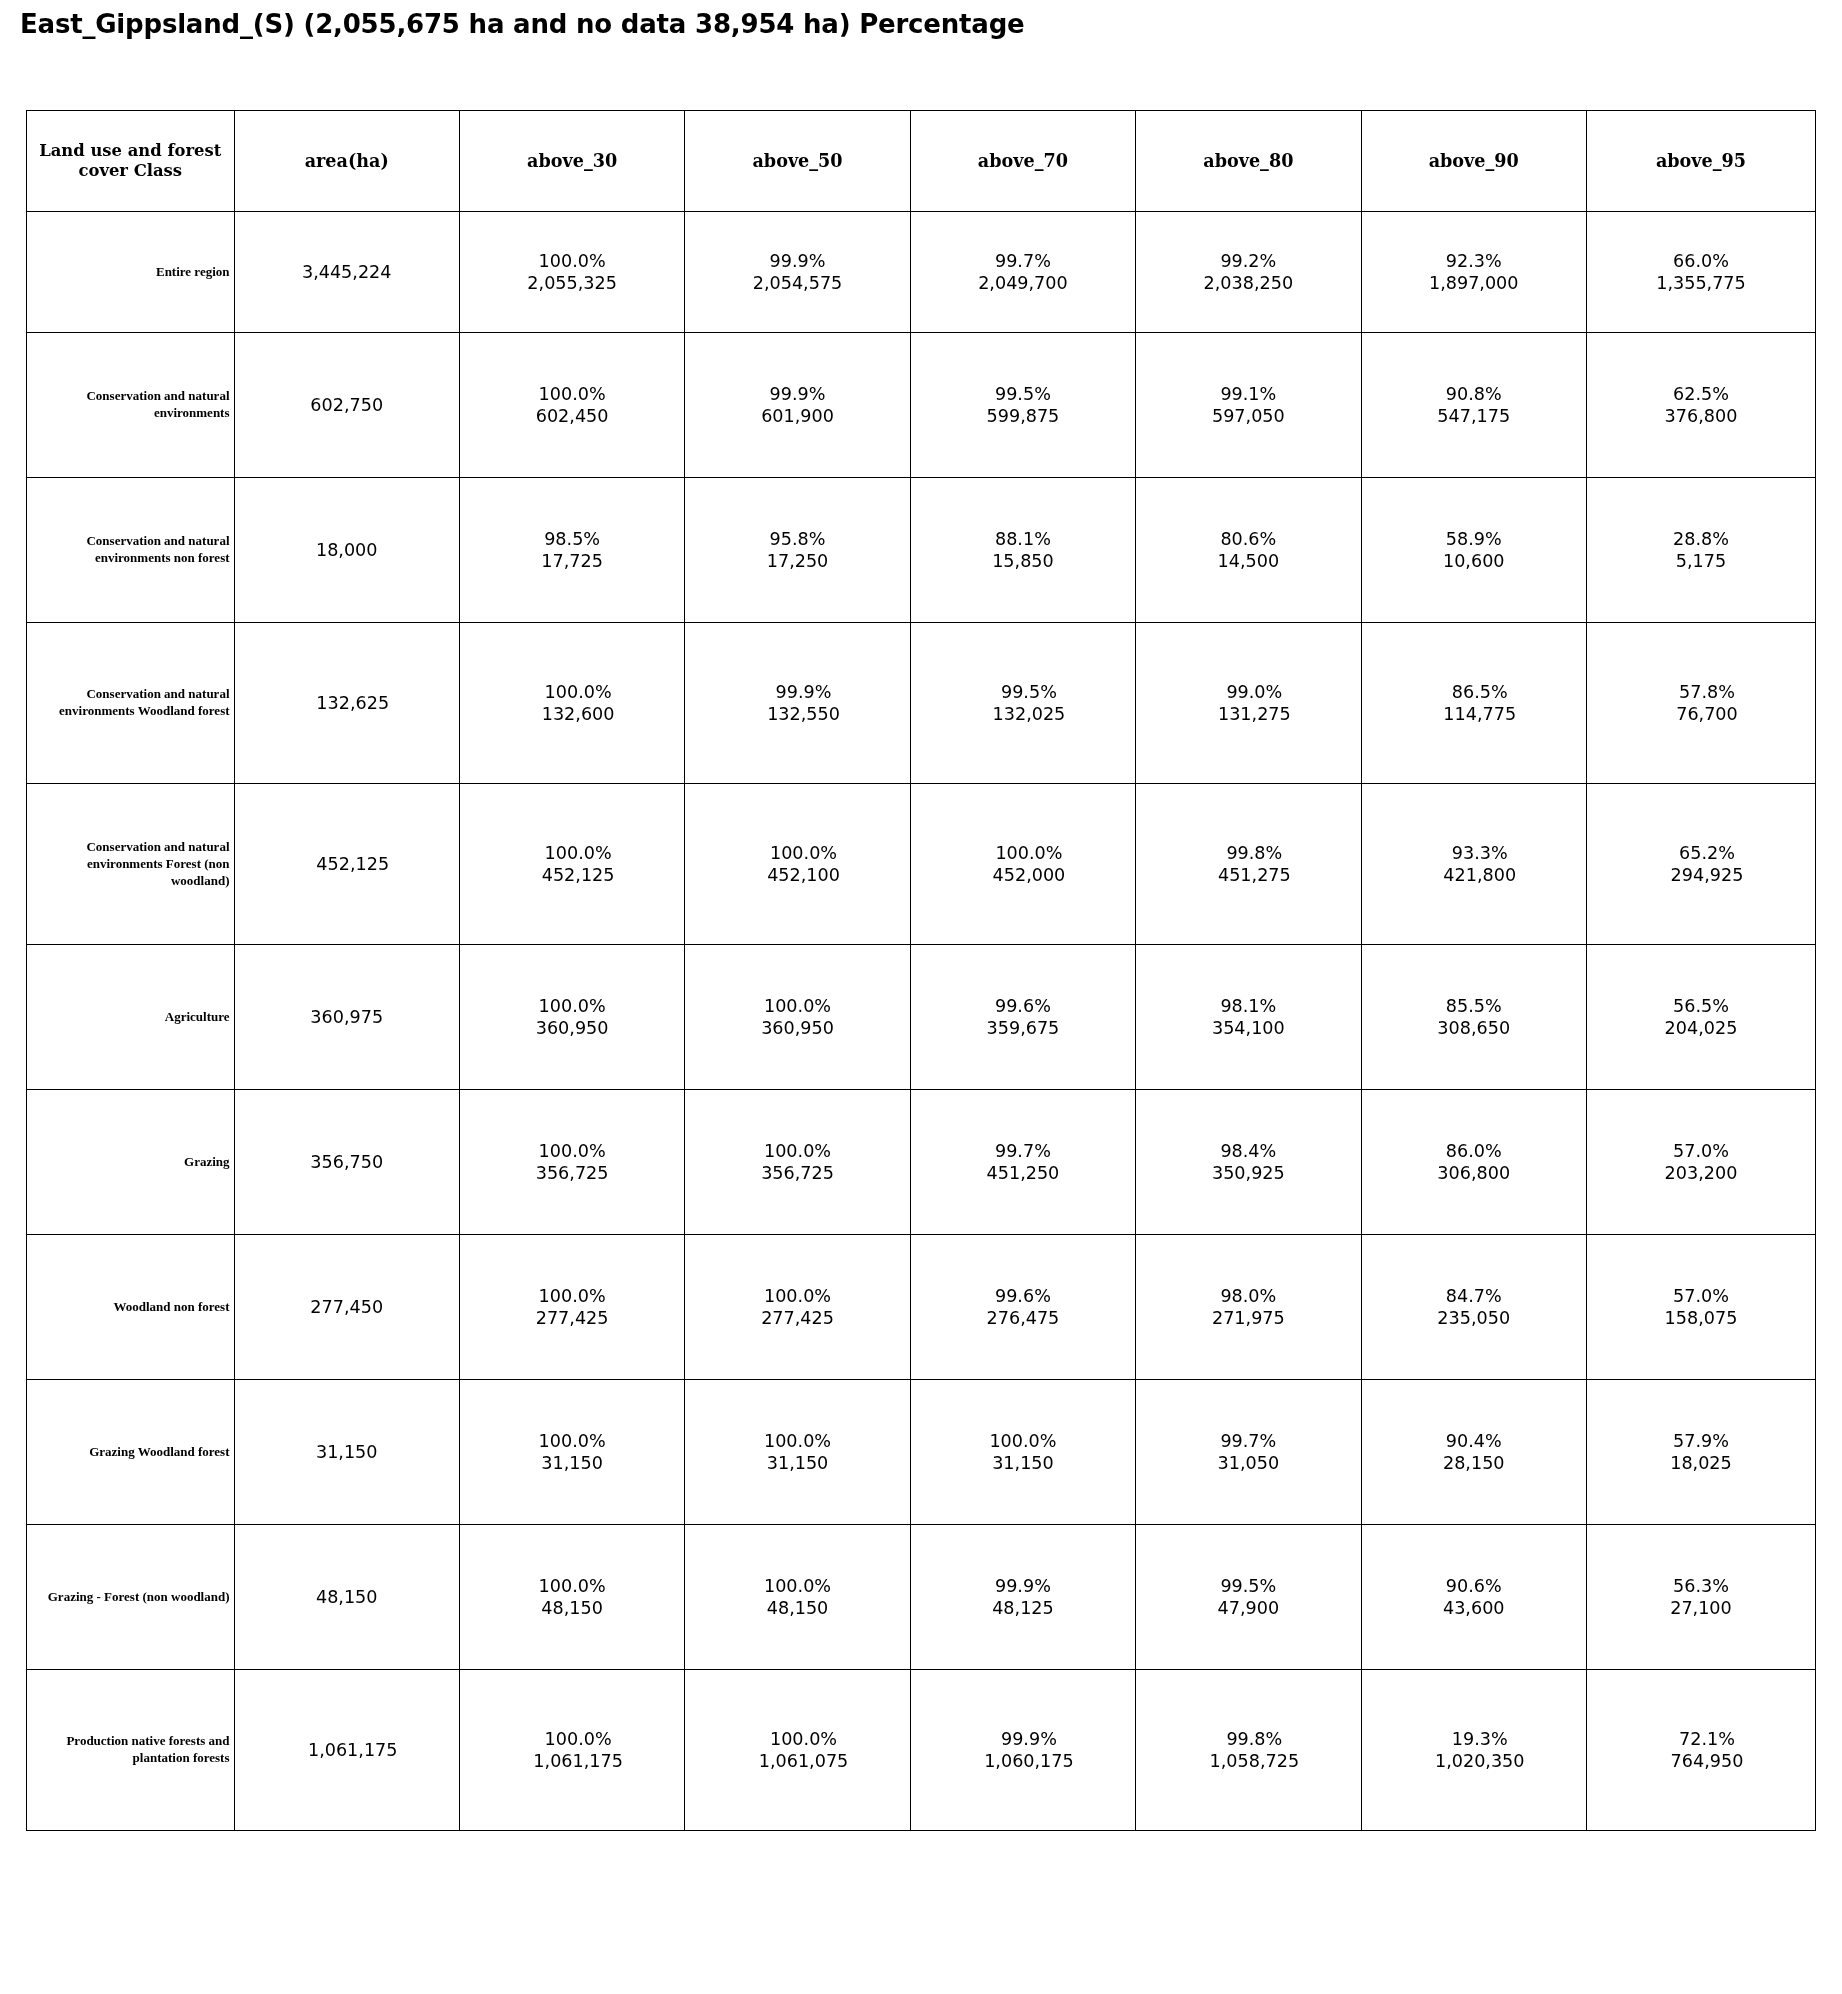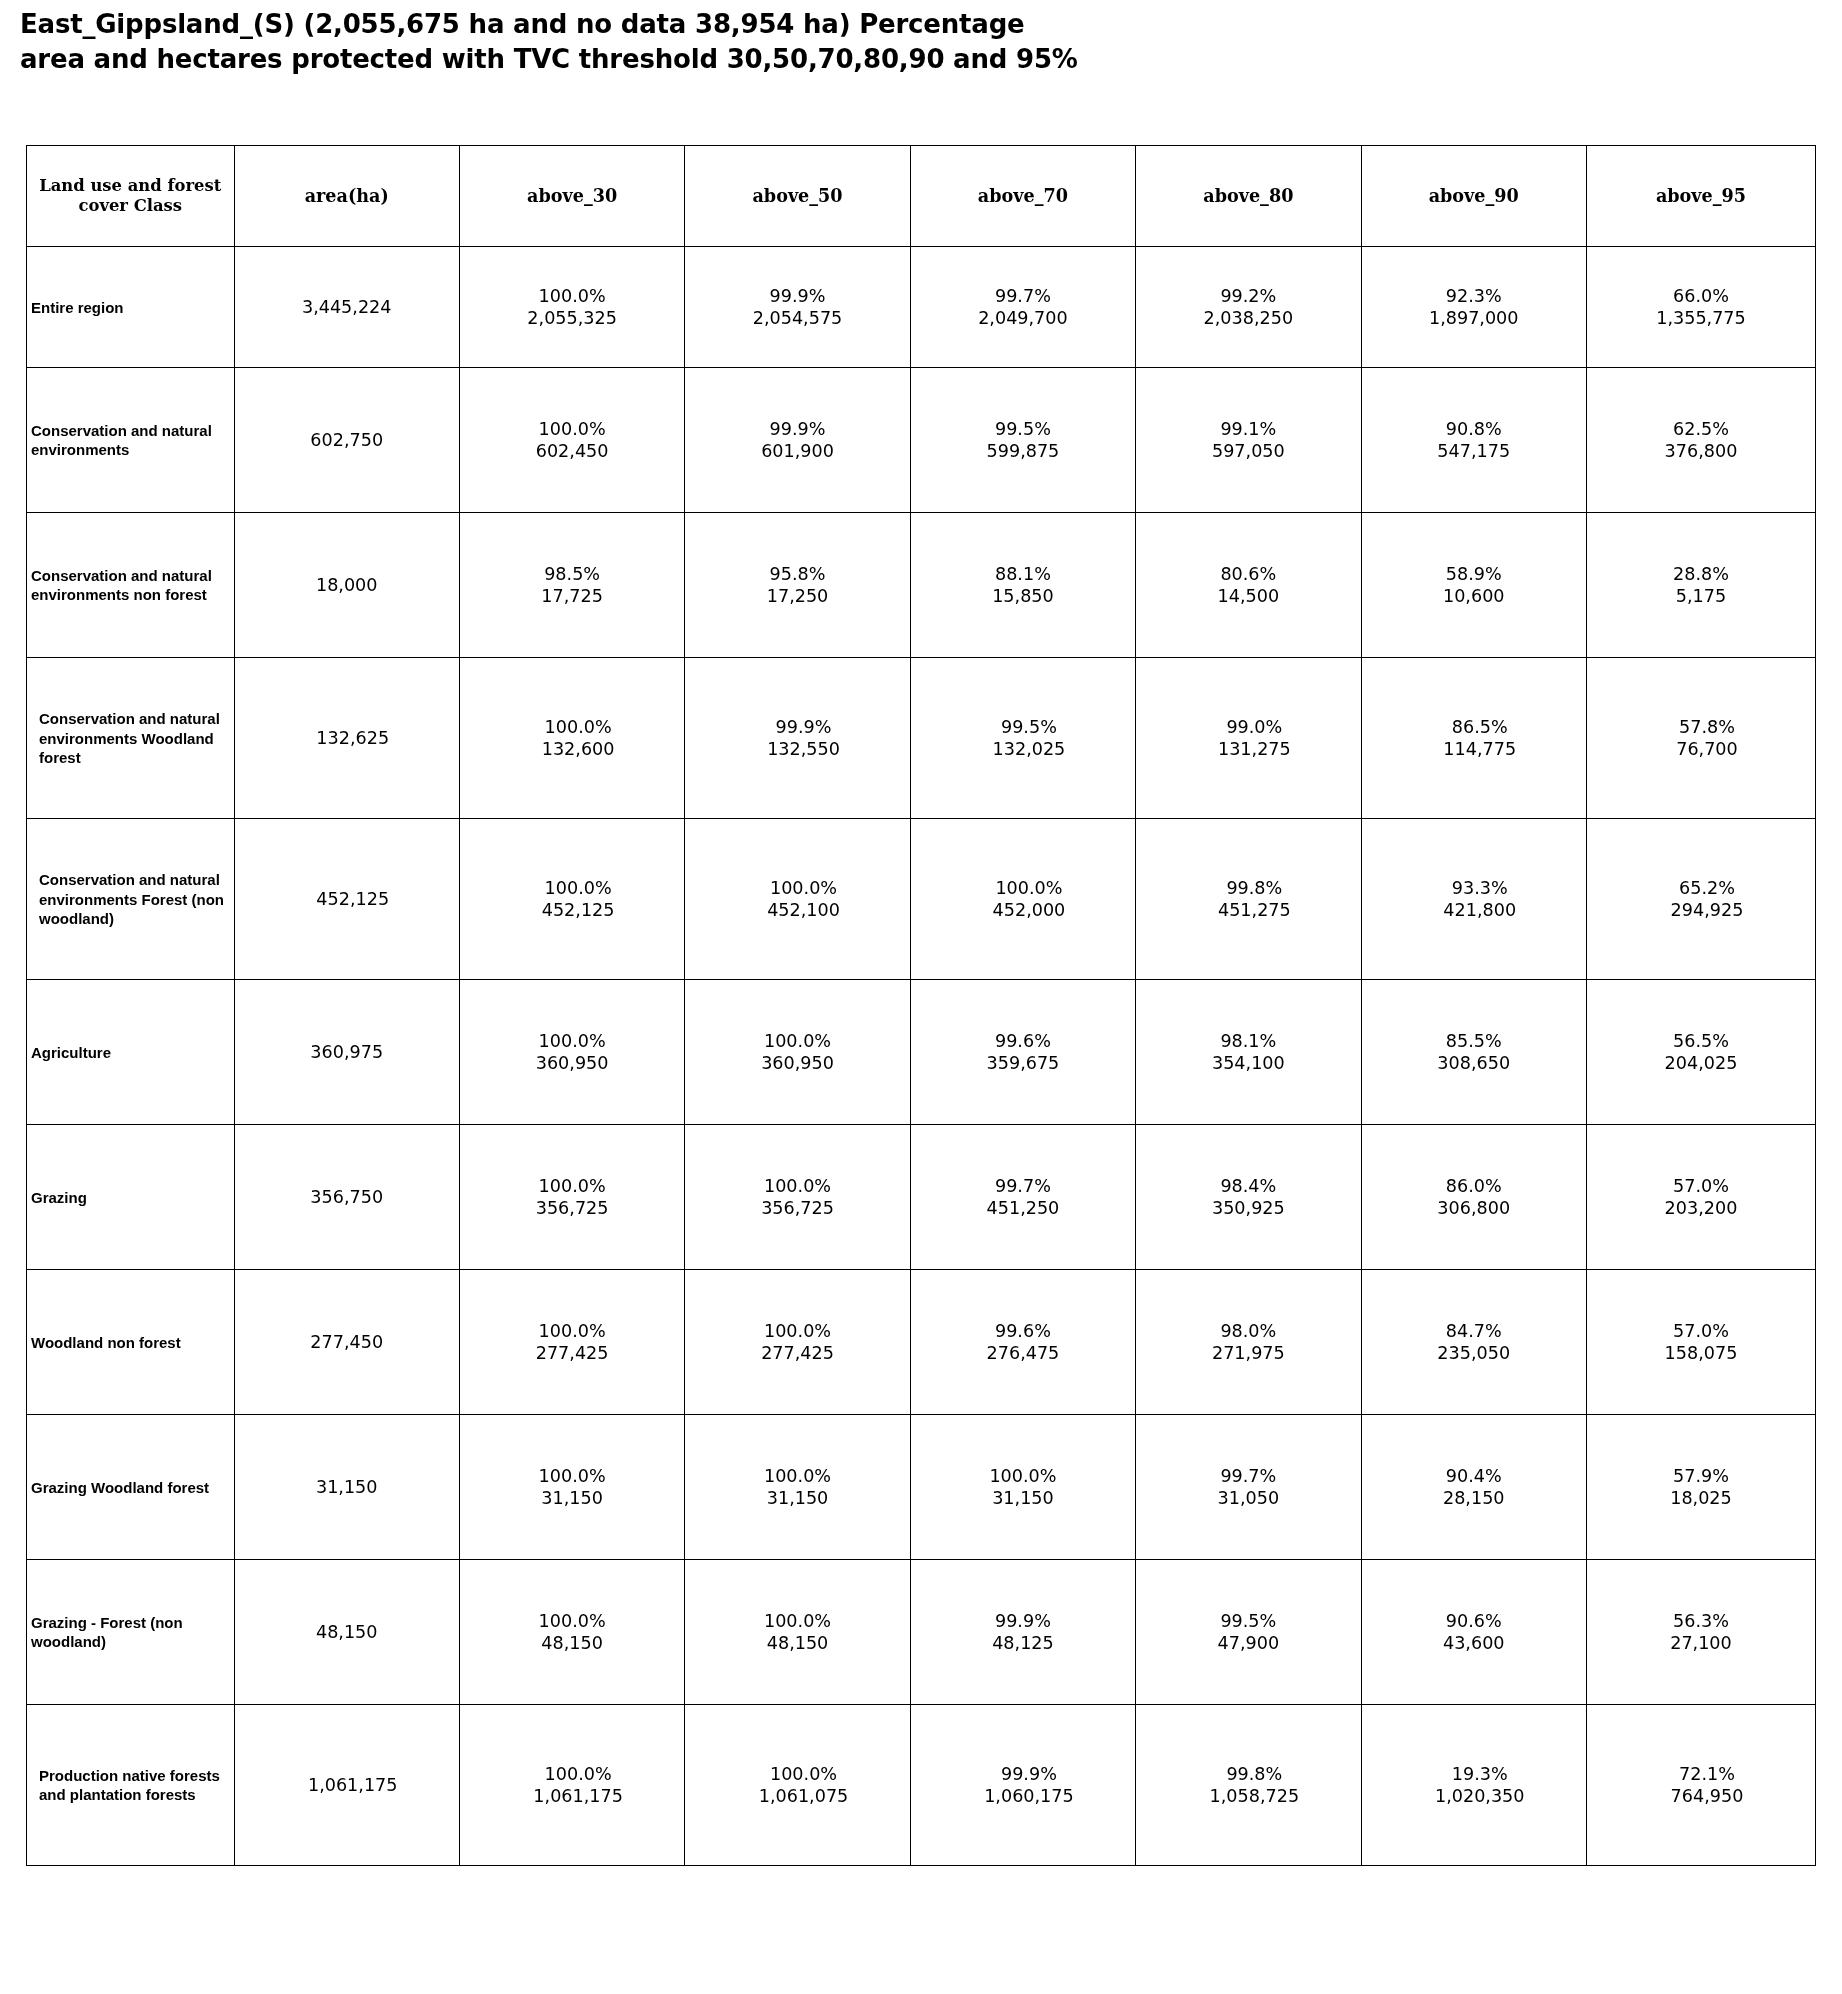--- a/index.html
+++ b/index.html
@@ -73,43 +73,42 @@
     font-size: 16.4px;
   }
   tbody td {
     height: 120px;
     text-align: center;
     font-family: "DejaVu Sans", sans-serif;
     font-size: 17.6px;
     line-height: 1.28;
   }
   tbody td.rowlabel {
-    font-family: Liberation Sans, sans-serif;
+    font-family: Liberation Serif, serif;
     font-weight: bold;
-    font-size: 15px;
+    font-size: 13px;
     line-height: 1.3;
-    text-align: left;
+    text-align: right;
     padding: 0 4px;
   }
   tbody tr.tall td { height: 144px; }
   tbody tr.taller td { height: 160px; padding-left: 12px; }
   .cellstack {
     display: block;
   }
   .cellstack .pct { display: block; }
   .cellstack .ha { display: block; }
 </style>
 </head>
 <body>
 
 <div class="page">
 
   <div class="title">
     <span class="line">East_Gippsland_(S) (2,055,675 ha and no data 38,954 ha) Percentage</span>
-    <span class="line">area and hectares protected with TVC threshold 30,50,70,80,90 and 95%</span>
   </div>
 
   <div class="table-wrap">
     <table class="datatable">
       <colgroup>
         <col class="c0">
           <col class="c1">
           <col class="c2">
           <col class="c3">
         <col class="c4">

